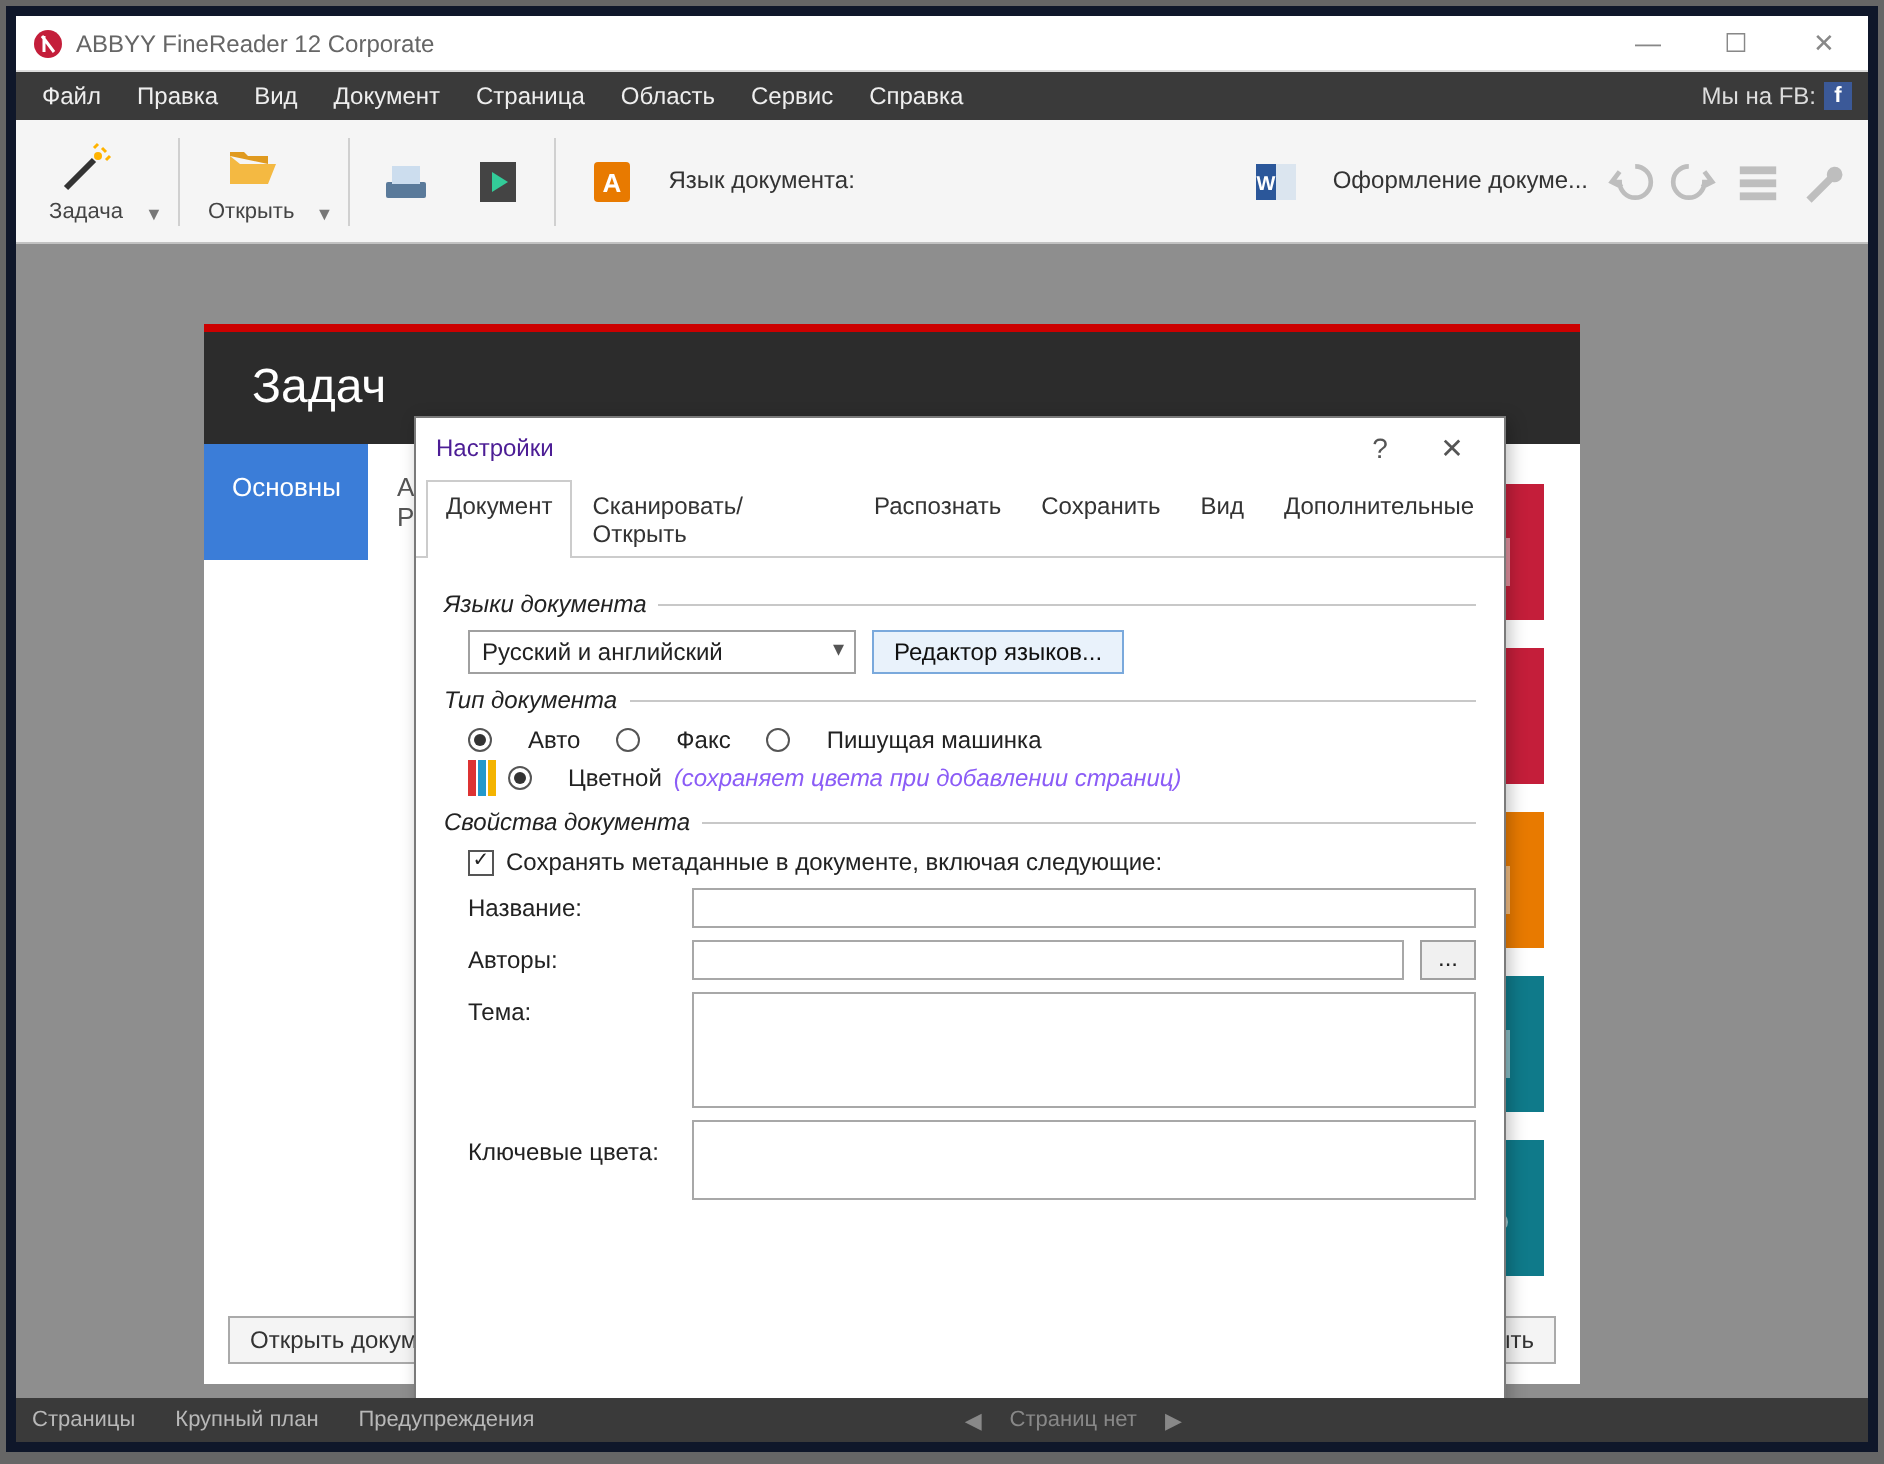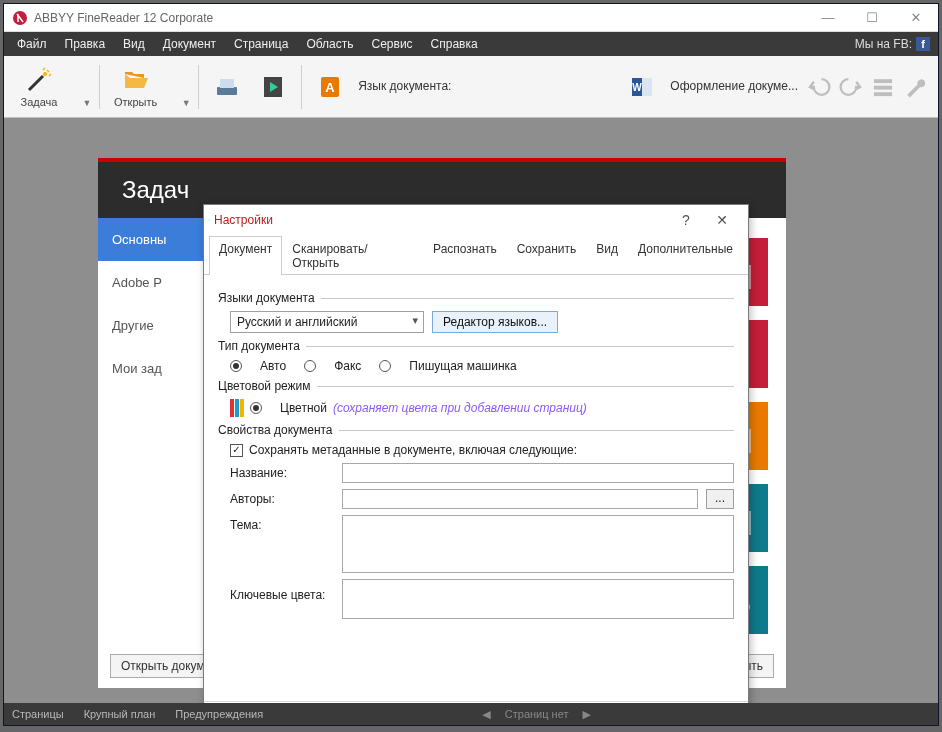--- a/index.html
+++ b/index.html
@@ -1,70 +1,70 @@
 <!DOCTYPE html>
 <html><head>
 <meta charset="utf-8">
 <style>
 * { box-sizing: border-box; margin: 0; padding: 0; font-family: 'Segoe UI', Tahoma, sans-serif; }
 body { background: #666; width: 942px; height: 732px; overflow: hidden; position: relative; }
-.window { position: absolute; top: 3px; left: 3px; width: 936px; height: 723px; background: #fff; border: 1px solid #0f172a; display: flex; flex-direction: column; }
+.window { position: absolute; top: 3px; left: 3px; width: 936px; height: 723px; background: #fff; border: 5px solid #0f172a; display: flex; flex-direction: column; }
 
 
 .titlebar { height: 28px; background: #fff; display: flex; align-items: center; padding: 0 0 0 8px; border-bottom: 1px solid #ddd; }
 .titlebar .logo { width: 16px; height: 16px; margin-right: 6px; }
 .titlebar .title { font-size: 12px; color: #666; flex: 1; }
 .titlebar .winbtns { display: flex; }
 .titlebar .wb { width: 44px; height: 28px; display: flex; align-items: center; justify-content: center; color: #888; font-size: 13px; font-family: Arial; }
 
 
 .menubar { height: 24px; background: #3a3a3a; display: flex; align-items: stretch; padding: 0 4px; }
 .menubar .mi { color: #eee; font-size: 12px; padding: 12px 9px; display: flex; align-items: center; }
 .menubar .spacer { flex: 1; }
 .menubar .fb { color: #ddd; font-size: 12px; display: flex; align-items: center; gap: 4px; padding-right: 4px; }
 .menubar .fbicon { width: 14px; height: 14px; background: #3b5998; color: #fff; font-weight: bold; font-size: 11px; text-align: center; line-height: 14px; }
 
 
 .toolbar { height: 62px; background: #f5f5f5; border-bottom: 1px solid #c2c2c2; display: flex; align-items: center; padding: 0 8px; gap: 2px; }
-.toolbar .tgroup { display: flex; align-items: flex-start; gap: 15px; }
+.toolbar .tgroup { display: flex; align-items: flex-start; gap: 1px; }
 .toolbar .tbtn { display: flex; flex-direction: column; align-items: center; padding: 4px 8px; min-width: 54px; }
 .toolbar .tbtn .ic { width: 28px; height: 28px; display: flex; align-items: center; justify-content: center; }
 .toolbar .tbtn .lbl { font-size: 11px; color: #444; margin-top: 2px; }
 .toolbar .drop { width: 12px; padding-top: 36px; color: #777; font-size: 9px; text-align: center; }
 .toolbar .sep { width: 1px; height: 44px; background: #d0d0d0; margin: 0 4px; }
 .toolbar .tlabel { font-size: 12px; color: #333; margin-bottom: 2px; }
 .toolbar .tstack { display: flex; flex-direction: column; padding: 2px 4px; }
 .toolbar .tflex { flex: 1; }
 .toolbar .ricon { width: 26px; height: 26px; display: flex; align-items: center; justify-content: center; margin: 0 2px; opacity: 0.5; }
 
 
 .content { flex: 1; background: #8e8e8e; position: relative; overflow: hidden; }
 .taskpanel { position: absolute; left: 94px; top: 40px; width: 688px; height: 530px; background: #fff; }
 .taskpanel .head { height: 60px; background: #2c2c2c; display: flex; align-items: center; padding: 0 24px; border-top: 4px solid #cc0000; }
 .taskpanel .head .ht { color: #fff; font-size: 24px; font-weight: 300; }
-.taskpanel .side { position: absolute; left: 0; top: 60px; width: 108px; display: flex; flex-direction: column; }
+.taskpanel .side { position: absolute; left: 0; top: 60px; width: 108px; display: flex; flex-direction: row; }
 .taskpanel .sit { padding: 14px 14px; font-size: 13px; color: #555; }
 .taskpanel .sit.active { background: #3b7dd8; color: #fff; }
 .taskpanel .tiles { position: absolute; right: 18px; top: 80px; display: flex; flex-direction: column; gap: 14px; }
 .taskpanel .tile { width: 56px; height: 68px; display:flex; align-items:center; justify-content:center; }
 .taskpanel .foot { position: absolute; bottom: 10px; left: 12px; right: 12px; display: flex; align-items: center; }
 .taskpanel .foot .fbtn { border: 1px solid #aaa; background: #f4f4f4; padding: 4px 10px; font-size: 12px; color:#333; }
 .taskpanel .foot .fspace { flex: 1; }
 
 
 .dialog { position: absolute; left: 199px; top: 86px; width: 546px; height: 538px; background: #fff; border: 1px solid #7a7a7a; box-shadow: 2px 2px 8px rgba(0,0,0,.25); display: flex; flex-direction: column; }
 .dialog .dtb { height: 30px; display: flex; align-items: center; padding: 0 8px 0 10px; }
-.dialog .dtb .dt { font-size: 12px; flex: 1; color: #b91c1c; }
+.dialog .dtb .dt { font-size: 12px; flex: 1; color: #4c1d95; }
 .dialog .dtb .db { width: 36px; text-align: center; font-size: 14px; color: #555; font-family: Arial; }
 .dialog .tabs { display: flex; border-bottom: 1px solid #ccc; padding: 0 5px; }
 .dialog .tab { padding: 5px 9px; font-size: 12px; color: #333; border: 1px solid transparent; border-bottom: none; position: relative; top: 1px; }
 .dialog .tab.active { border-color: #ccc; background: #fff; }
 .dialog .body { flex: 1; padding: 10px 14px; font-size: 12px; color: #222; overflow: hidden; }
 
-.fieldset-label { display: flex; align-items: center; gap: 6px; margin: 6px 0 6px 0; }
+.fieldset-label { display: flex; align-items: center; gap: 6px; margin: 6px 0 6px 0; font-style: italic; }
 .fieldset-label .txt { color: #222; }
 .fieldset-label .line { flex: 1; height: 1px; background: #c8c8c8; }
 
 .row { display: flex; align-items: center; gap: 8px; margin: 4px 0; }
 .select { border: 1px solid #a0a0a0; height: 22px; padding: 0 20px 0 6px; width: 194px; background: #fff; position: relative; display:flex; align-items:center; font-size:12px; }
 .select::after { content: "▾"; position: absolute; right: 5px; top: 2px; color: #555; font-size: 11px; }
 .btn { border: 1px solid #7aa9dc; background: #e9f2fb; padding: 3px 10px; font-size: 12px; color:#111; }
 
 .radio { display: flex; align-items: center; gap: 18px; margin-right: 18px; }
 .radio .rdot { width: 12px; height: 12px; border: 1px solid #555; border-radius: 50%; display: flex; align-items: center; justify-content: center; }
@@ -309,24 +309,20 @@
           <label class="radio">
               <span class="rdot"></span>
               <span>Факс</span>
             </label>
           <label class="radio">
               <span class="rdot"></span>
               <span>Пишущая машинка</span>
             </label>
         </div>
 
-        <div class="fieldset-label">
-            <span class="txt">Цветовой режим</span>
-            <span class="line"></span>
-          </div>
         <div class="cm">
           <span class="cic"><svg viewBox="0 0 14 18">
                 <rect width="4" height="18" fill="#d33"></rect>
                 <rect x="5" width="4" height="18" fill="#29c"></rect>
                 <rect x="10" width="4" height="18" fill="#f4b400"></rect>
               </svg></span>
           <label class="radio" style="margin:0">
               <span class="rdot on"></span>
               <span>Цветной</span>
             </label>

